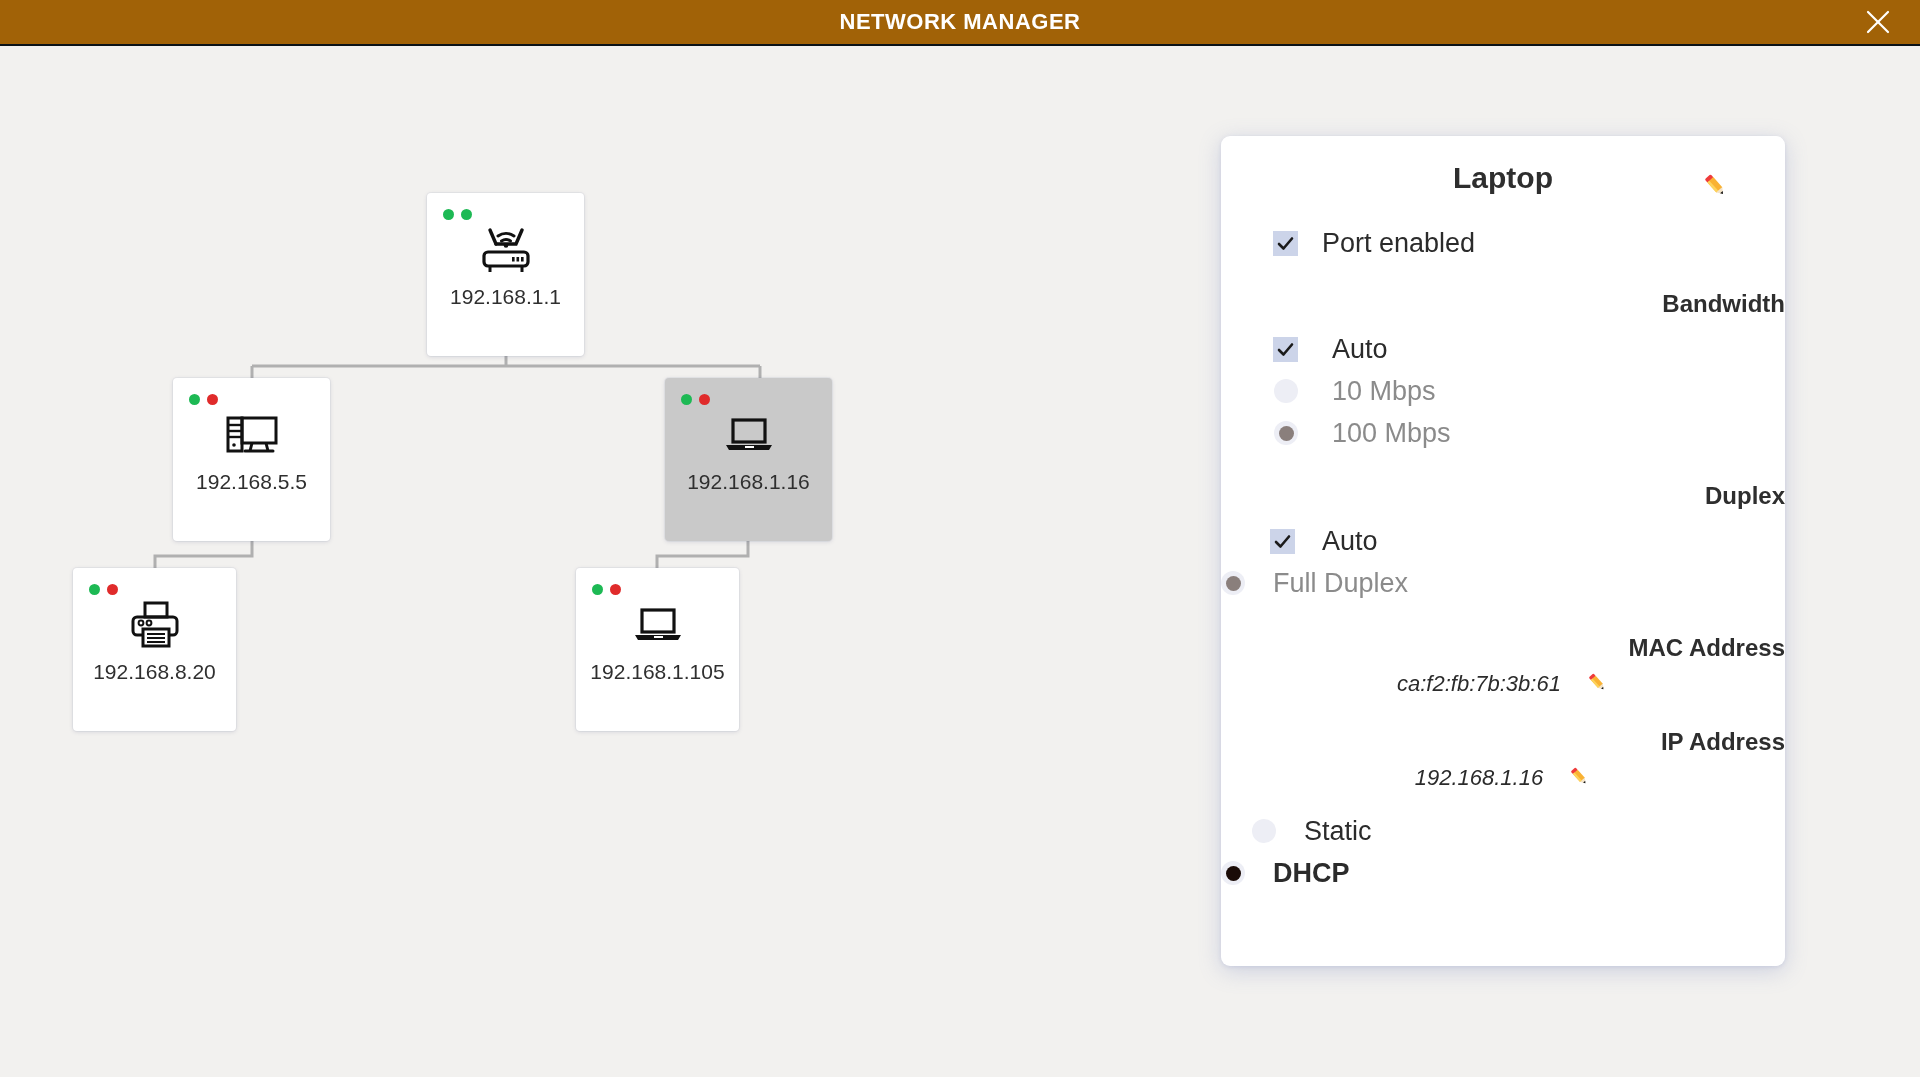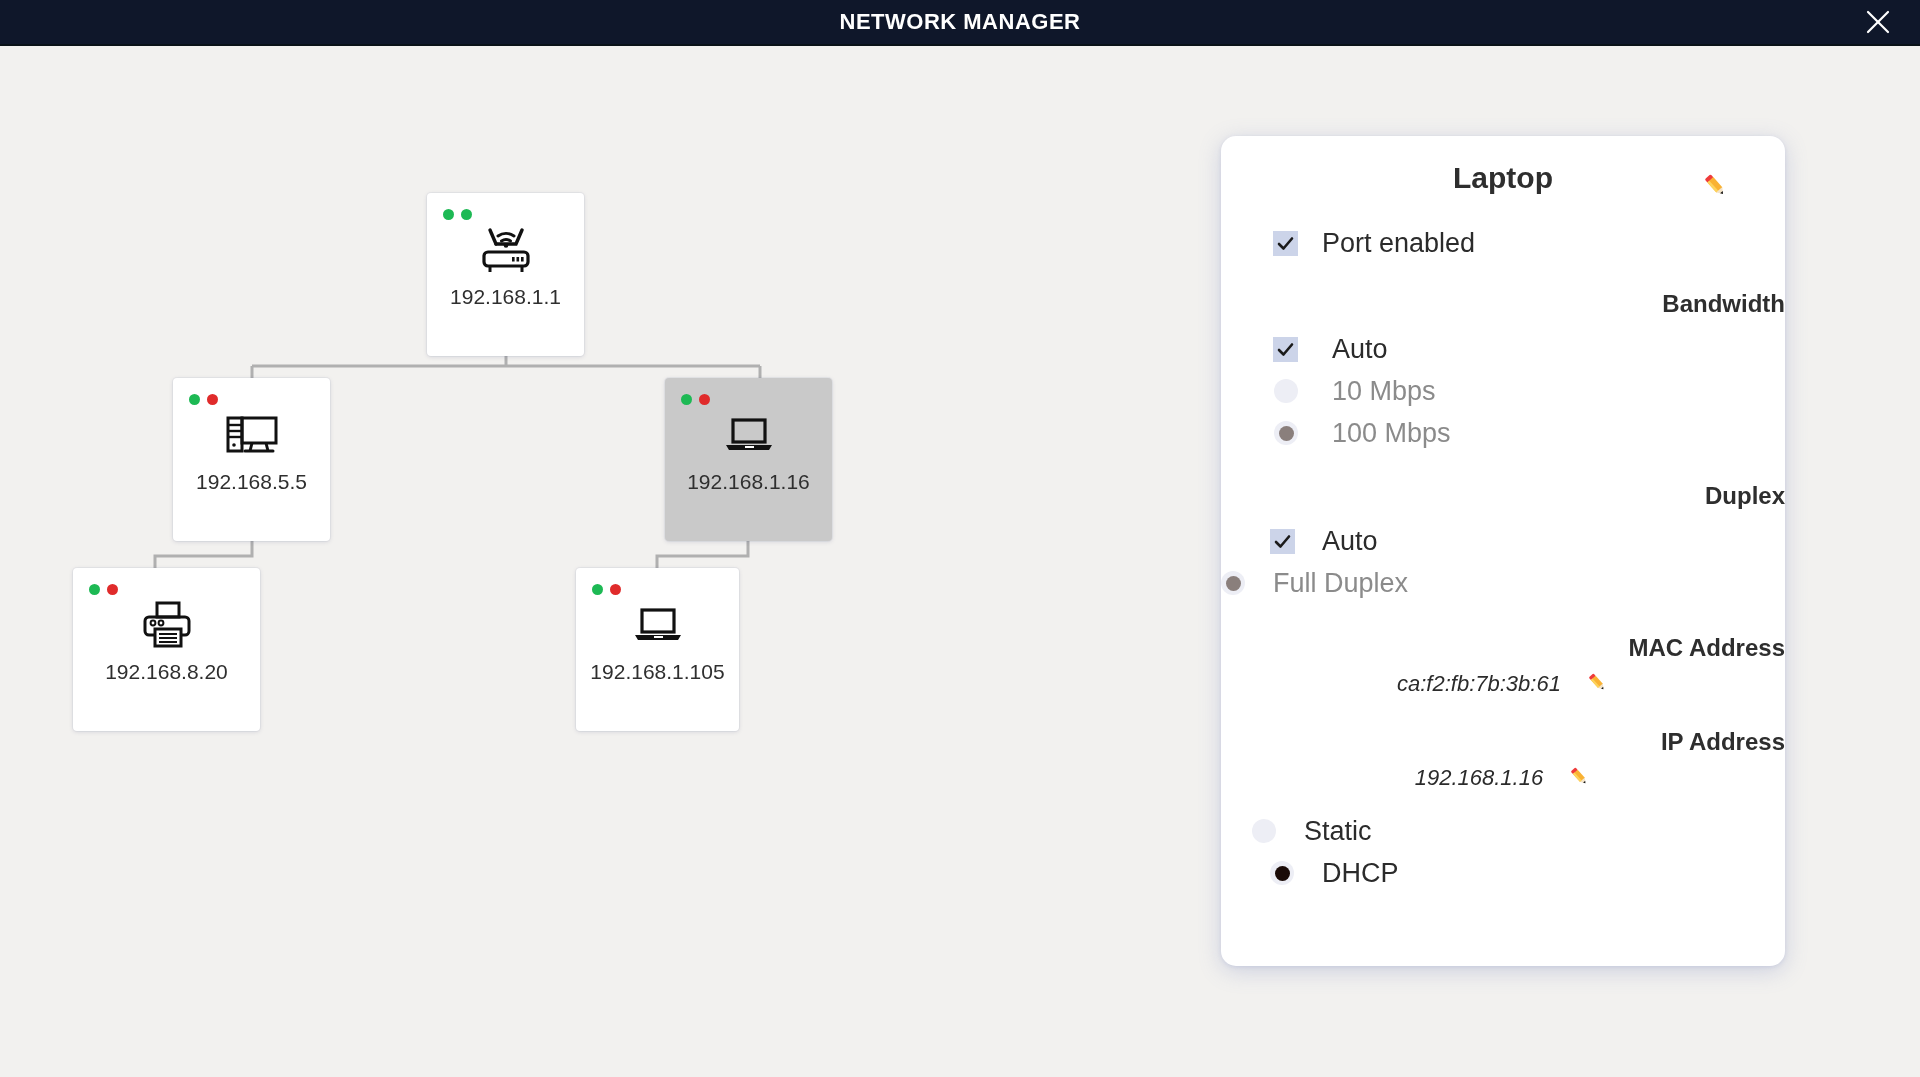--- a/index.html
+++ b/index.html
@@ -7,21 +7,21 @@
     width: 1920px; height: 1077px;
     background: #f2f1ef;
     font-family: "Liberation Sans", sans-serif;
     overflow: hidden;
   }
 
   
   .titlebar {
     position: absolute; left: 0; top: 0;
     width: 1920px; height: 46px;
-    background: #0f172a;
+    background: #a16207;
     border-bottom: 2px solid #0a1218;
     display: flex; align-items: center; justify-content: center;
   }
   .titlebar-title {
     color: #ffffff;
     font-size: 22px;
     font-weight: bold;
     letter-spacing: 0.5px;
   }
   .close-btn {
@@ -69,21 +69,21 @@
     color: #2f2f2f;
     white-space: nowrap;
   }
 
   
   .panel {
     position: absolute;
     left: 1221px; top: 136px;
     width: 564px; height: 830px;
     background: #ffffff;
-    border-radius: 15px;
+    border-radius: 9px;
     box-shadow: 0 5px 22px rgba(120,132,190,0.30), 0 1px 4px rgba(120,132,190,0.18);
   }
 
   .panel-header {
     position: relative;
     height: 84px;
     display: flex; align-items: center; justify-content: center;
   }
   .panel-title {
     font-size: 30px; font-weight: bold; color: #2e2e2e;
@@ -217,21 +217,21 @@
     <div class="node-icon">
       <svg width="58" height="46" viewBox="0 0 58 46">
         <rect x="13" y="8" width="32" height="22" stroke="#111" stroke-width="3.2" fill="none"></rect>
         <path d="M6 33 L52 33 L49 38 L9 38 Z" fill="#111"></path>
         <rect x="25" y="34" width="9" height="2" fill="#ffffff"></rect>
       </svg>
     </div>
     <div class="node-label">192.168.1.16</div>
   </div>
 
-  <div class="node" style="left:73px; top:520px; width:187px; height:163px;">
+  <div class="node" style="left:73px; top:520px; width:163px; height:163px;">
     <div class="node-leds">
       <span class="led" style="background:#1db954;"></span>
       <span class="led" style="background:#e02b2b;"></span>
     </div>
     <div class="node-icon">
       <svg width="58" height="52" viewBox="0 0 58 52">
         <rect x="19" y="4" width="22" height="14" stroke="#111" stroke-width="3" fill="none"></rect>
         <rect x="7" y="18" width="44" height="18" rx="4" stroke="#111" stroke-width="3" fill="none"></rect>
         <circle cx="15" cy="24" r="2.4" stroke="#111" stroke-width="2" fill="none"></circle>
         <circle cx="23" cy="24" r="2.4" stroke="#111" stroke-width="2" fill="none"></circle>
@@ -368,20 +368,20 @@
     </span>
   </div>
 
   <div class="row" style="padding-left:31px; margin-top:16px;">
     <span class="radio">
         <span class="dot"></span>
       </span>
     <span class="row-label" style="margin-left:28px;">Static</span>
   </div>
 
-  <div class="row" style="padding-left:49px;">
+  <div class="row" style="font-weight:bold;">
     <span class="radio on-dark">
         <span class="dot"></span>
       </span>
     <span class="row-label" style="margin-left:28px;">DHCP</span>
   </div>
 
 </div>
 
 </body></html>

